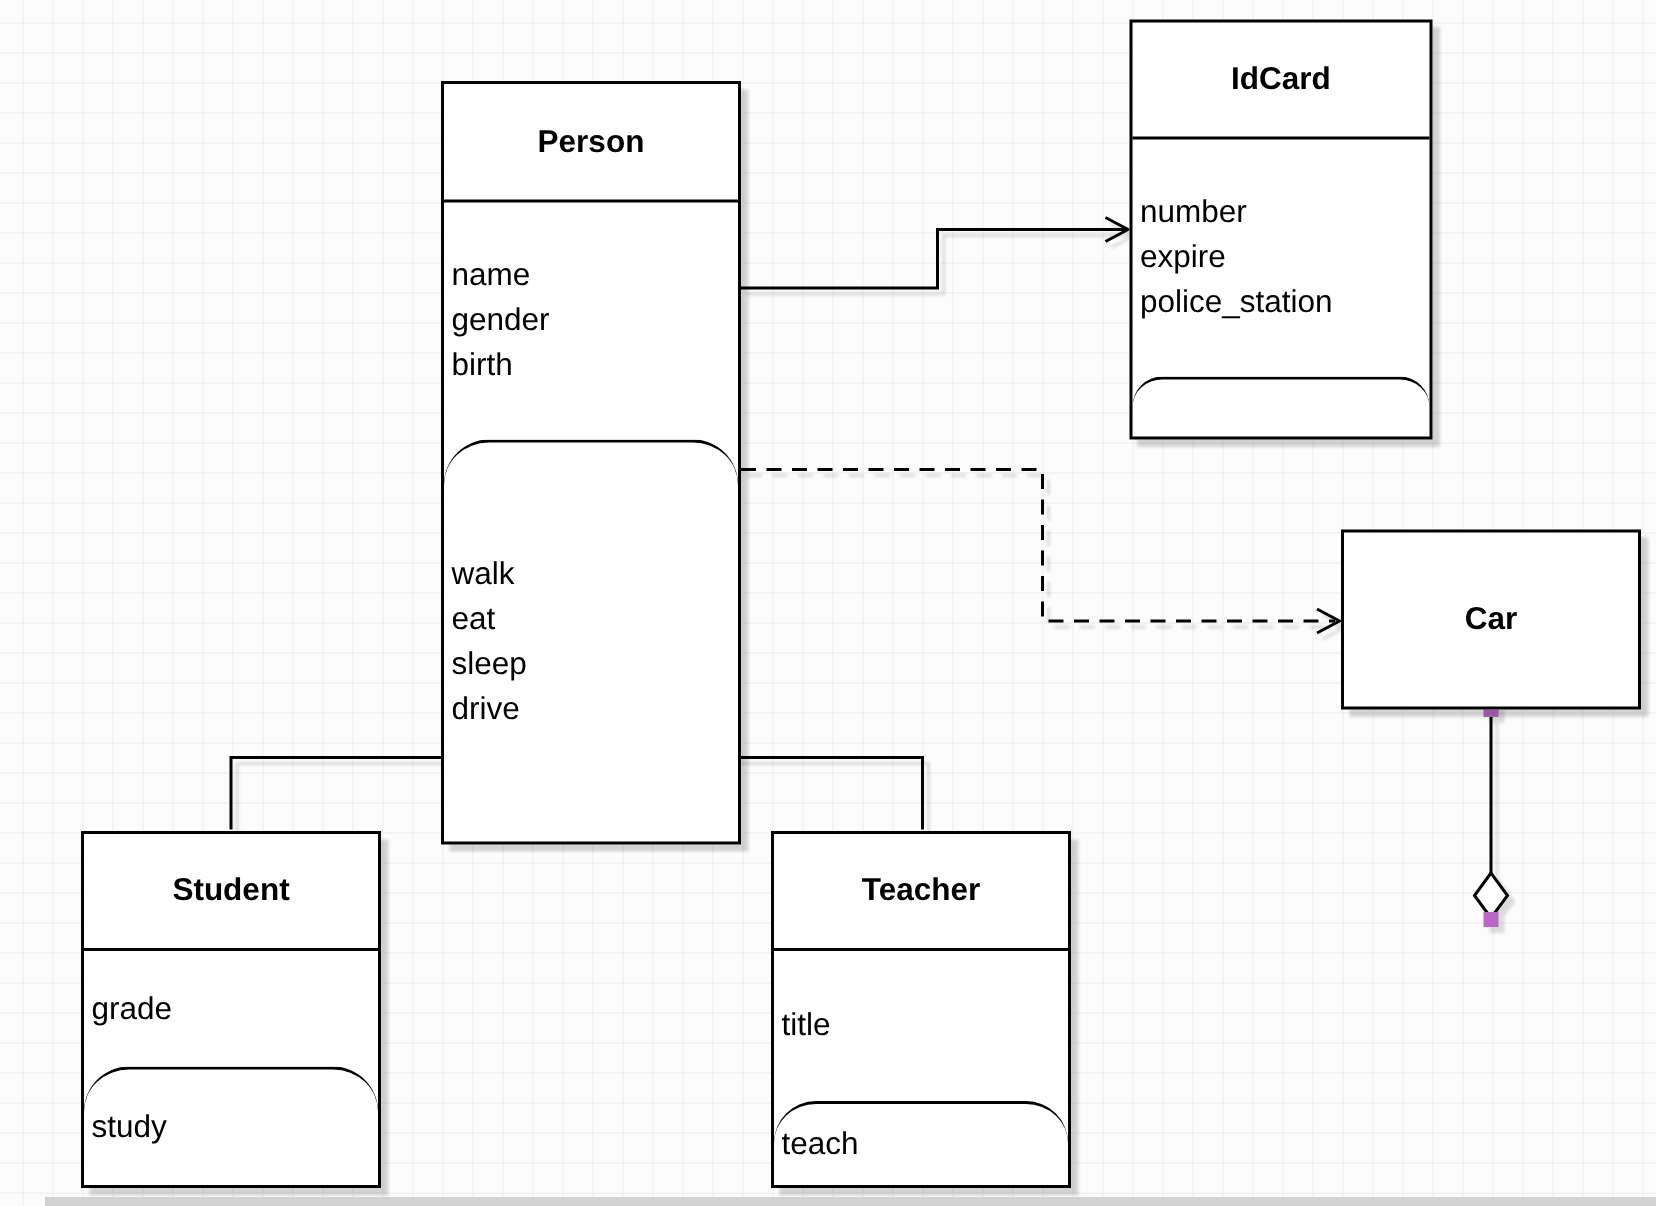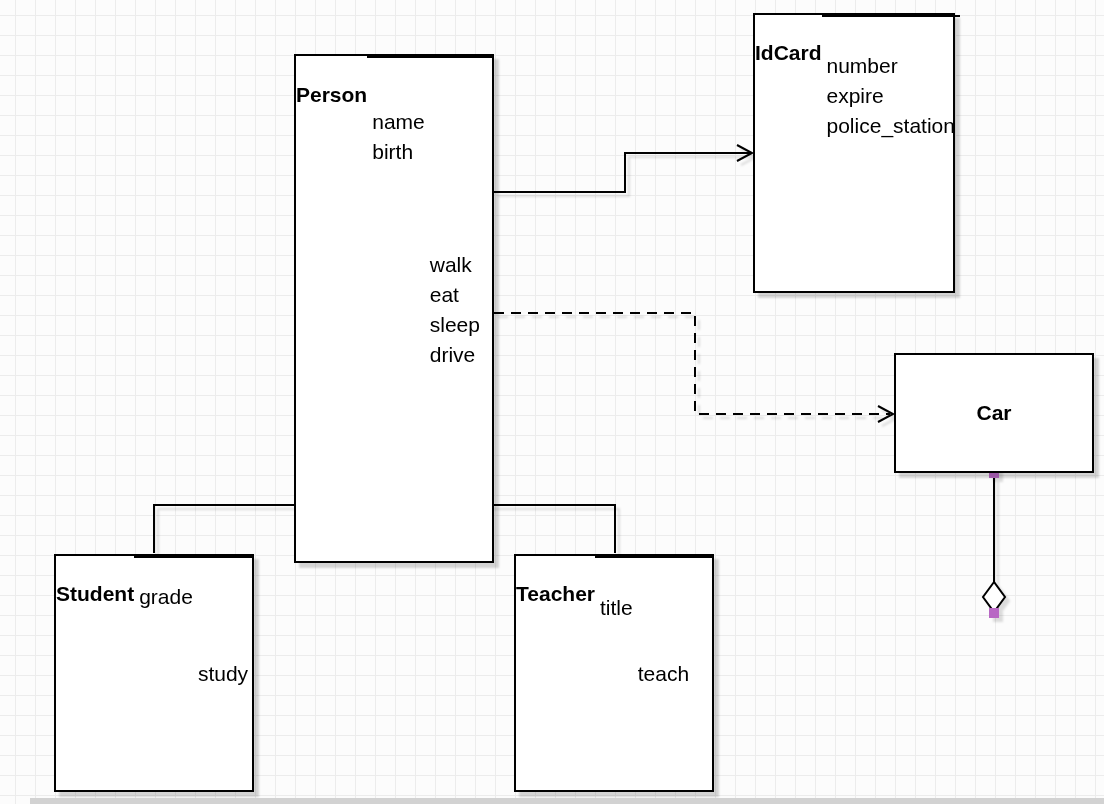--- a/index.html
+++ b/index.html
@@ -21,36 +21,36 @@
     position: absolute; left: 0; top: 0; width: 1104px; height: 804px;
     filter: drop-shadow(4px 4px 1px rgba(0,0,0,0.13));
   }
   .connectors path, .connectors polygon, .connectors rect { pointer-events: stroke; }
   .uml-box {
     position: absolute;
     background: #ffffff;
     border: 2px solid #000000;
     box-shadow: 5px 5px 2px rgba(0,0,0,0.16);
     display: flex;
-    flex-direction: row;
+    flex-direction: column;
     color: #000000;
   }
   .uml-title {
     display: flex; align-items: center; justify-content: center;
     font-weight: bold; font-size: 21px;
     flex: 0 0 auto;
   }
   .uml-comp {
     border-top: 2px solid #000000;
     display: flex; flex-direction: column; justify-content: center;
     padding-left: 5px;
     flex: 0 0 auto;
   }
   .uml-line { font-size: 21px; line-height: 30px; white-space: nowrap; }
-  .full { flex: 1 1 auto; }
+  .full { flex: 1 1 auto; border-radius: 30px; }
   .bottom-edge {
     position: absolute; left: 30px; top: 798px; width: 1074px; height: 6px;
     background: #d2d2d2;
   }
 </style>
 </head>
 <body>
 
 <div class="canvas">
 
@@ -81,20 +81,21 @@
       <polygon points="994,582 983,597 994,612 1005,597" fill="#ffffff" stroke="#000" stroke-width="2"></polygon>
       <rect x="989" y="468" width="10" height="10" fill="#b868c4"></rect>
       <rect x="989" y="608" width="10" height="10" fill="#b868c4"></rect>
     </g>
   </svg>
 
   <div class="uml-box" style="left:294px; top:54px; width:200px; height:509px;">
     <div class="uml-title" style="height:77px">Person</div>
     <div class="uml-comp" style="height:160px">
       <div class="uml-line">name</div>
+      <div class="uml-line">gender</div>
       <div class="uml-line">birth</div>
     </div>
     <div class="uml-comp full">
       <div class="uml-line">walk</div>
       <div class="uml-line">eat</div>
       <div class="uml-line">sleep</div>
       <div class="uml-line">drive</div>
     </div>
   </div>
 

